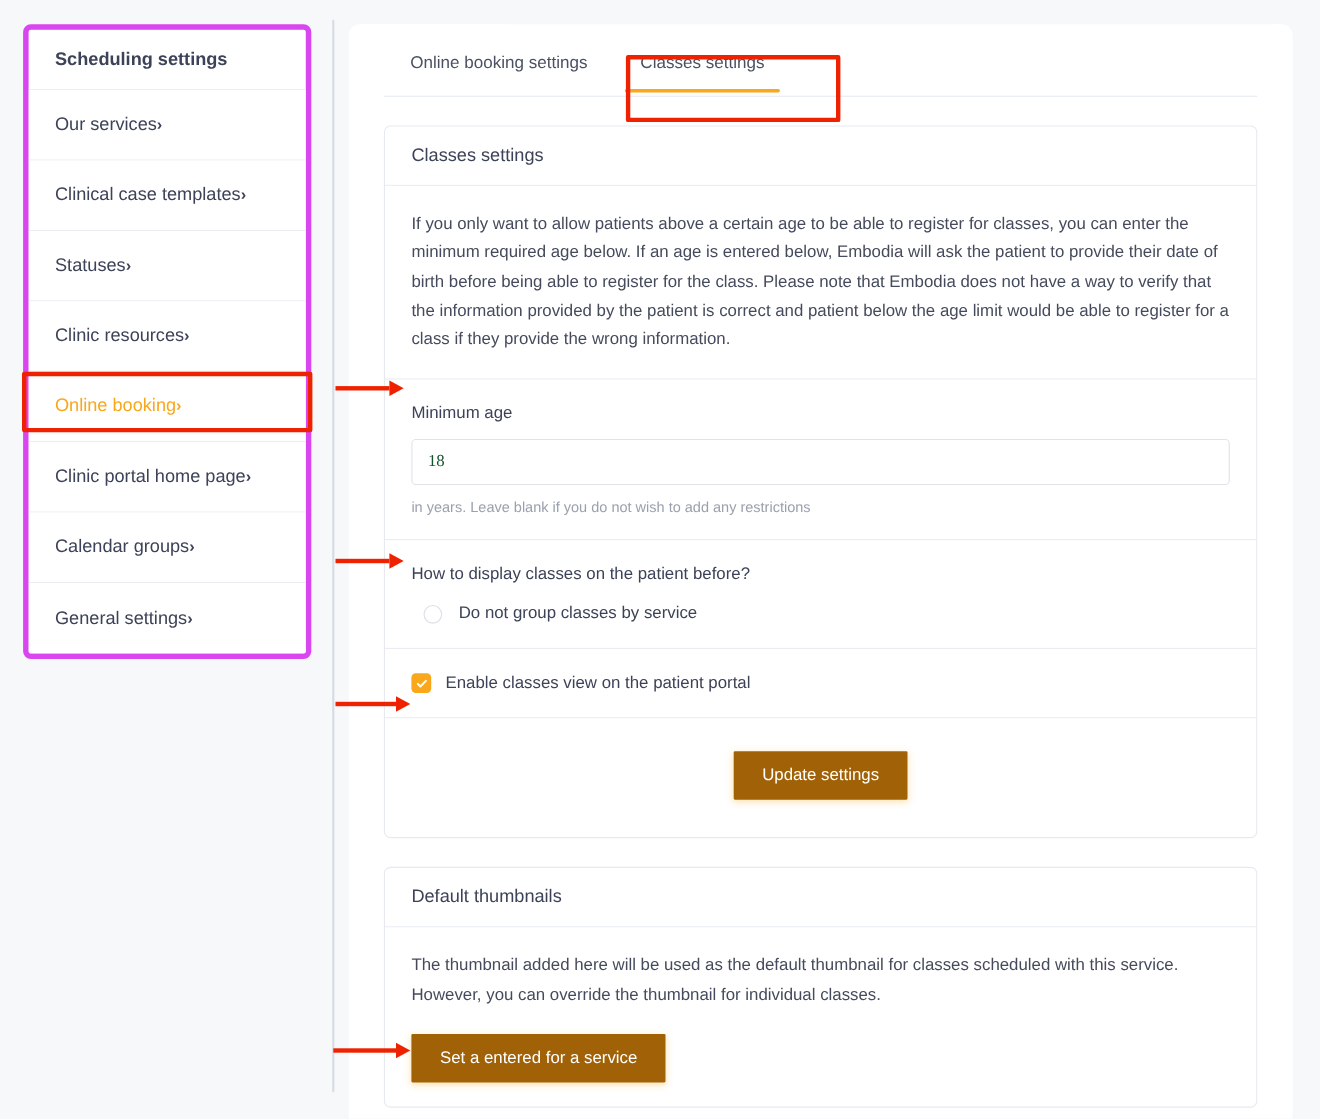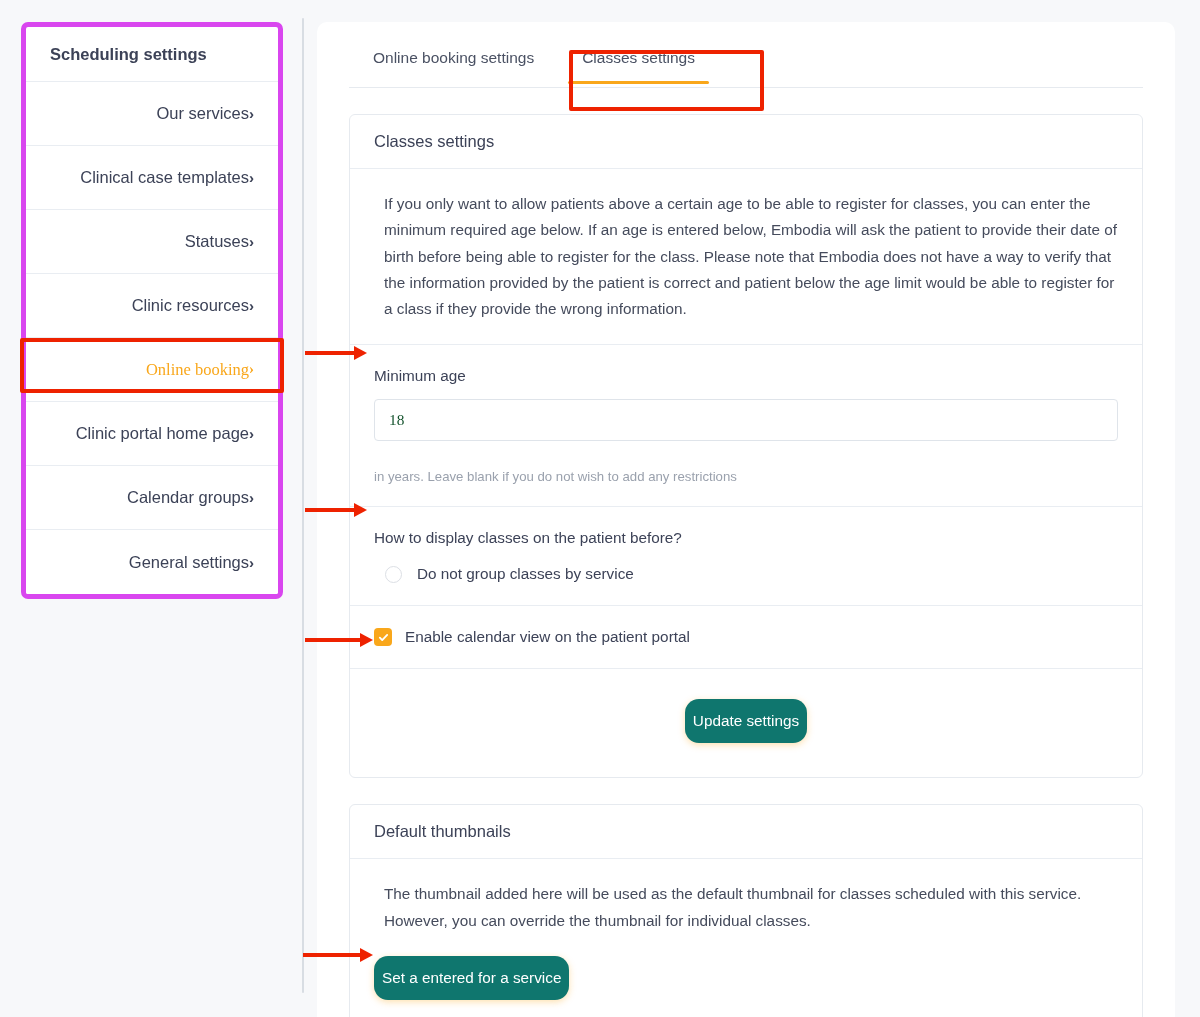--- a/index.html
+++ b/index.html
@@ -37,30 +37,30 @@
     padding: 0 24px;
     font-size: 16.5px;
     font-weight: bold;
     color: #3c4257;
     border-bottom: 1px solid #e9edf2;
   }
   .sidebar-item {
     height: 64px;
     display: flex;
     align-items: center;
-    justify-content: flex-end;
+    justify-content: flex-start;
     padding: 0 24px;
     border-bottom: 1px solid #e9edf2;
     font-size: 16.5px;
     color: #3c4257;
     cursor: pointer;
     background: #fff;
   }
   .sidebar-item:last-child { border-bottom: none; }
-  .sidebar-item.active { color: #f9a71b; font-family: Liberation Serif, serif; }
+  .sidebar-item.active { color: #f9a71b; }
   .sidebar-item .chev {
     font-size: 15px;
     font-weight: bold;
     color: #3c4257;
     line-height: 1;
   }
   .sidebar-item.active .chev { color: #f9a71b; }
 
   
   .vdivider {
@@ -131,21 +131,20 @@
   .card-section {
     padding: 22px 24px;
     border-bottom: 1px solid #e9edf2;
   }
   .card-section:last-child { border-bottom: none; }
 
   .body-text {
     font-size: 15.3px;
     line-height: 1.72;
     color: #454b5c;
-    margin-left: 10px;
   }
 
   .field-label {
     font-size: 15.3px;
     color: #3c4257;
     margin-bottom: 14px;
   }
 
   .text-input {
     display: block;
@@ -154,21 +153,21 @@
     padding: 0 14px;
     font-size: 15.3px;
     font-family: Liberation Serif, serif;
     color: #14532d;
     background: #fff;
     border: 1px solid #dfe4ea;
     border-radius: 4px;
     outline: none;
   }
   .help-text {
-    margin-top: 28px;
+    margin-top: 12px;
     font-size: 13.2px;
     color: #9aa1ad;
   }
 
   
   .radio-row {
     display: flex;
     align-items: flex-end;
     margin-top: 13px;
     cursor: pointer;
@@ -219,27 +218,27 @@
     flex: 0 0 auto;
     display: flex;
     align-items: center;
     justify-content: center;
   }
   .checkbox svg { display: block; }
 
   
   .btn {
     display: inline-block;
-    background: #0f766e;
+    background: #a16207;
     color: #ffffff;
     border: none;
-    border-radius: 14px;
+    border-radius: 1px;
     font-family: "Liberation Sans", sans-serif;
     font-size: 15.3px;
-    padding: 13px 8px;
+    padding: 13px 26px;
     cursor: pointer;
     box-shadow: 0 2px 7px rgba(249,167,27,0.35);
   }
   .btn-center-wrap {
     padding: 30px 24px 34px 24px;
     display: flex;
     justify-content: center;
   }
 
   
@@ -351,21 +350,21 @@
 
       </div>
 
       <div class="card-section">
         <label class="check-row">
           <span class="checkbox">
             <svg width="11" height="11" viewBox="0 0 12 12" aria-hidden="true">
               <path d="M2 6.2 L4.6 8.8 L10 3.2" fill="none" stroke="#ffffff" stroke-width="2" stroke-linecap="round" stroke-linejoin="round"></path>
             </svg>
           </span>
-          <span class="opt-label">Enable calendar view on the patient portal</span>
+          <span class="opt-label">Enable classes view on the patient portal</span>
         </label>
       </div>
 
       <div class="btn-center-wrap">
         <button class="btn">Update settings</button>
       </div>
     </div>
 
     <div class="card">
       <div class="card-header">Default thumbnails</div>

